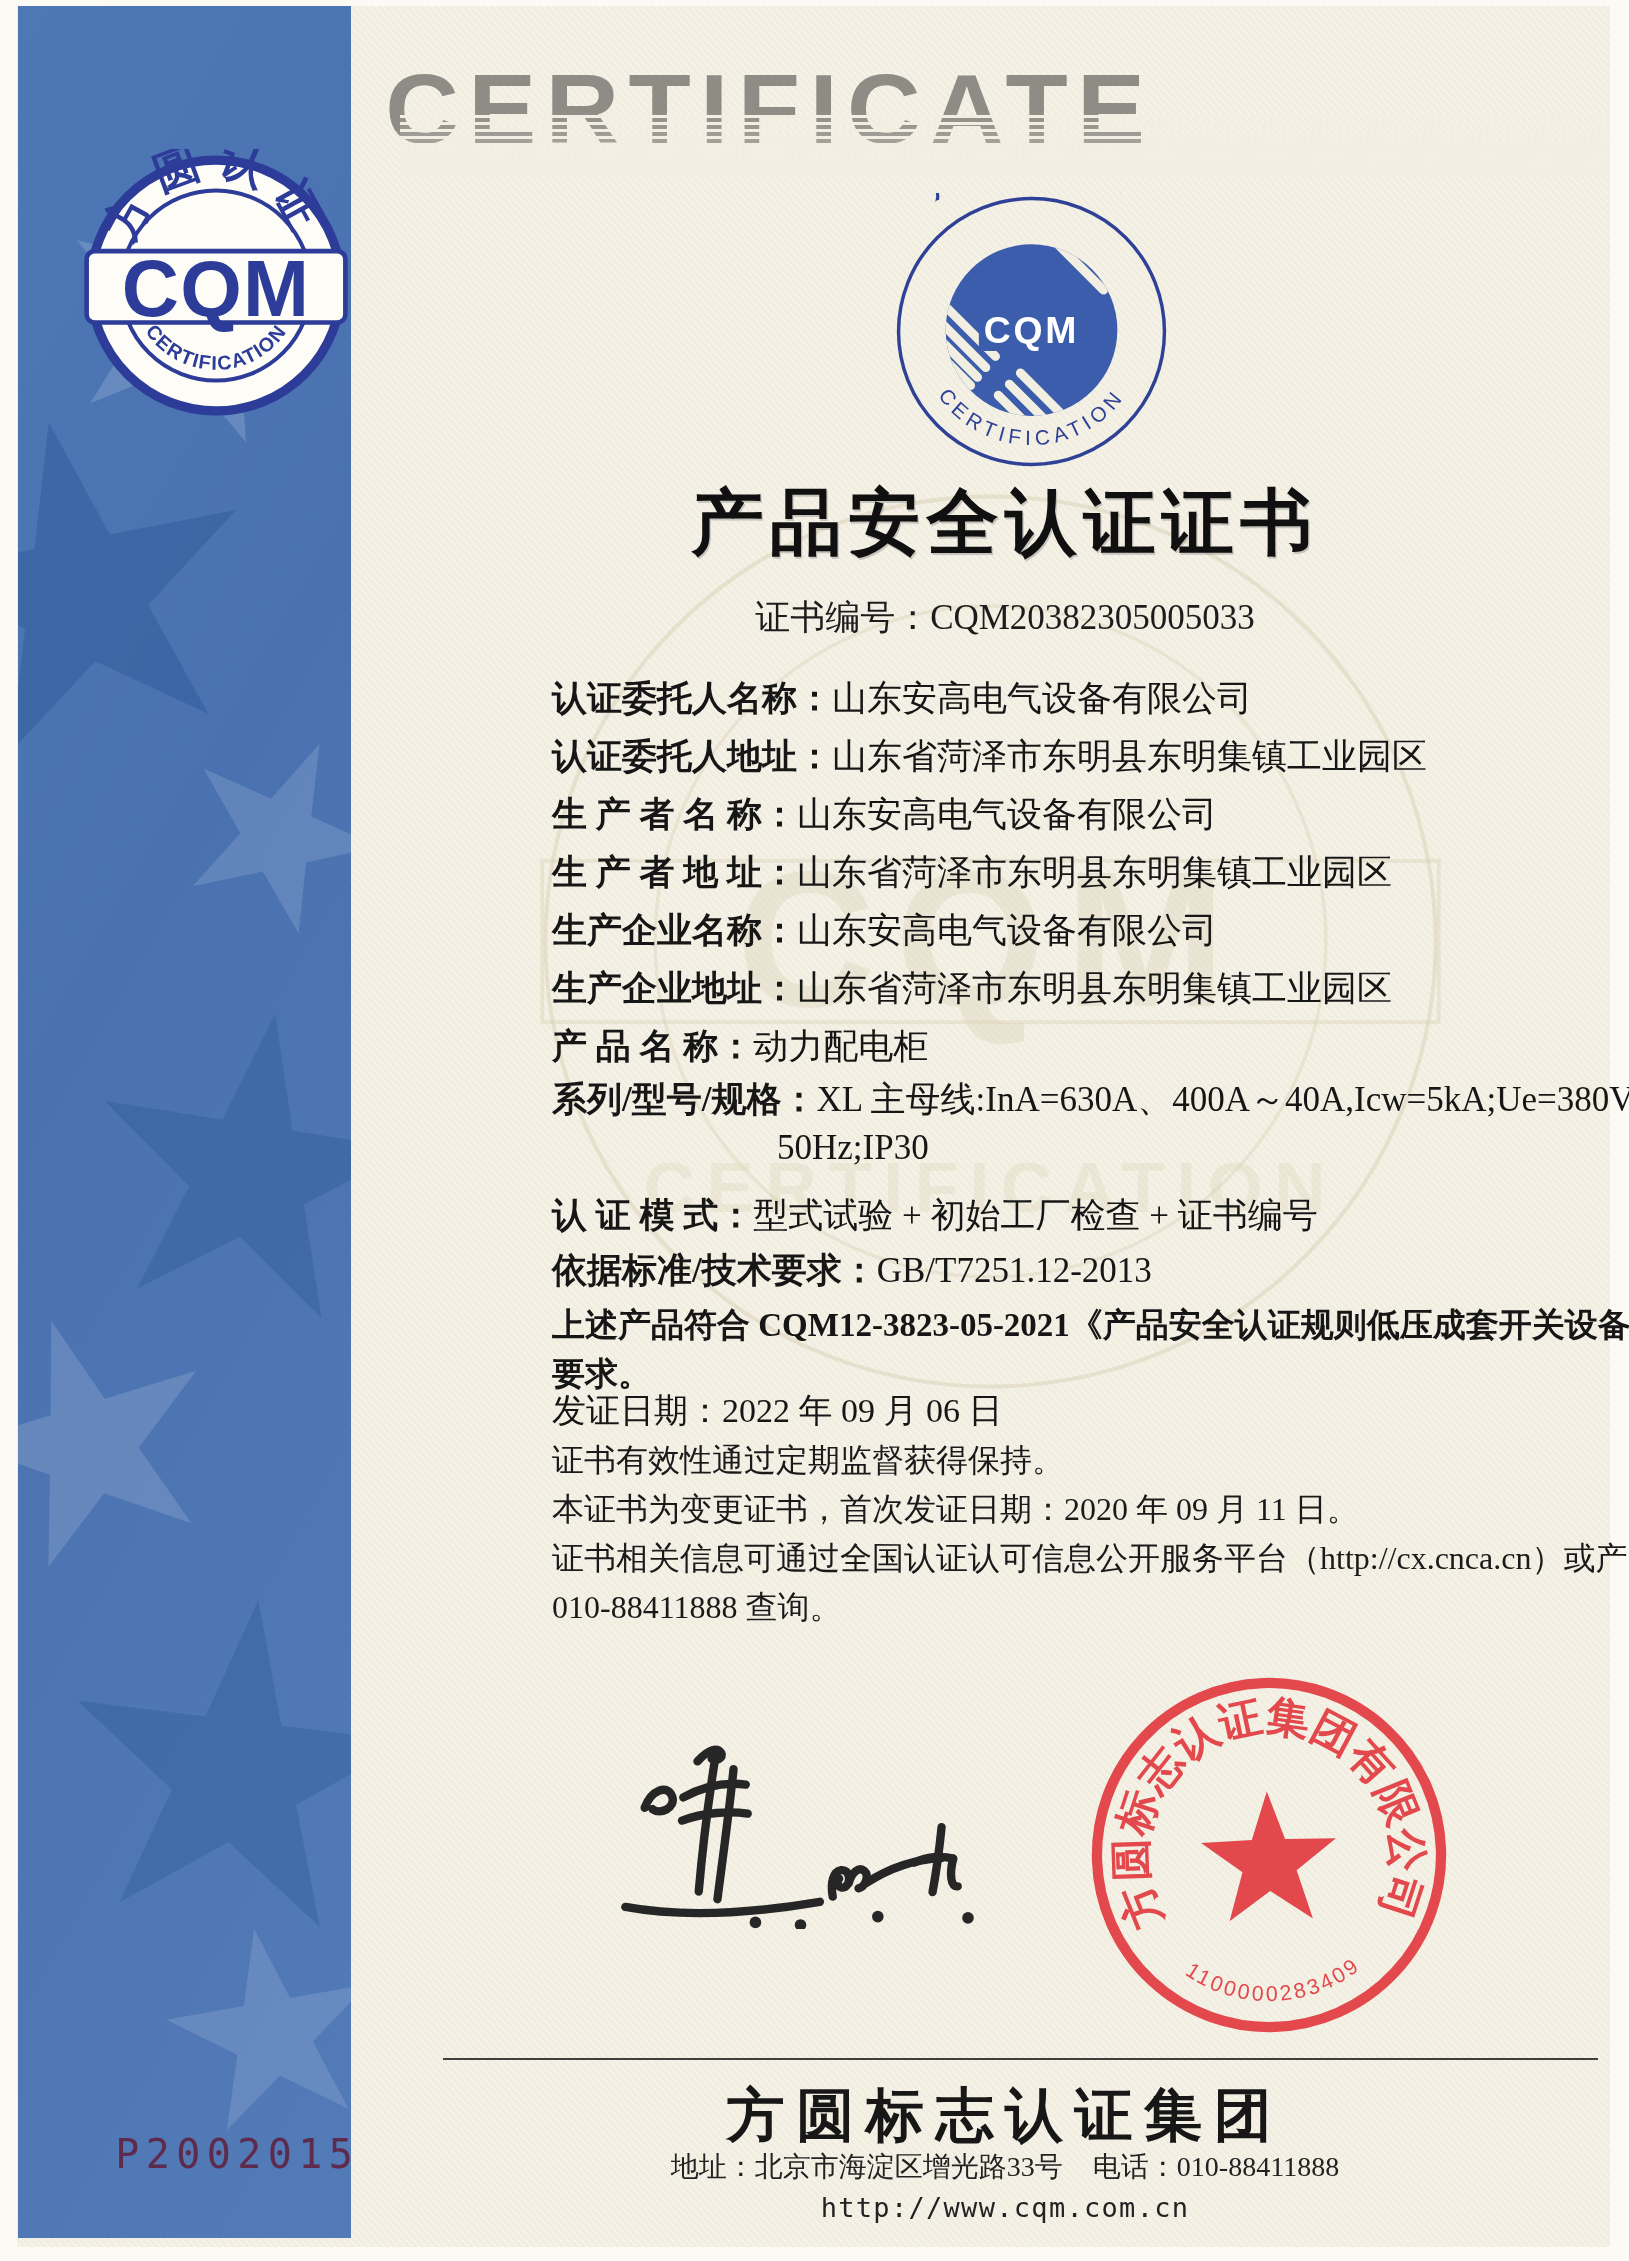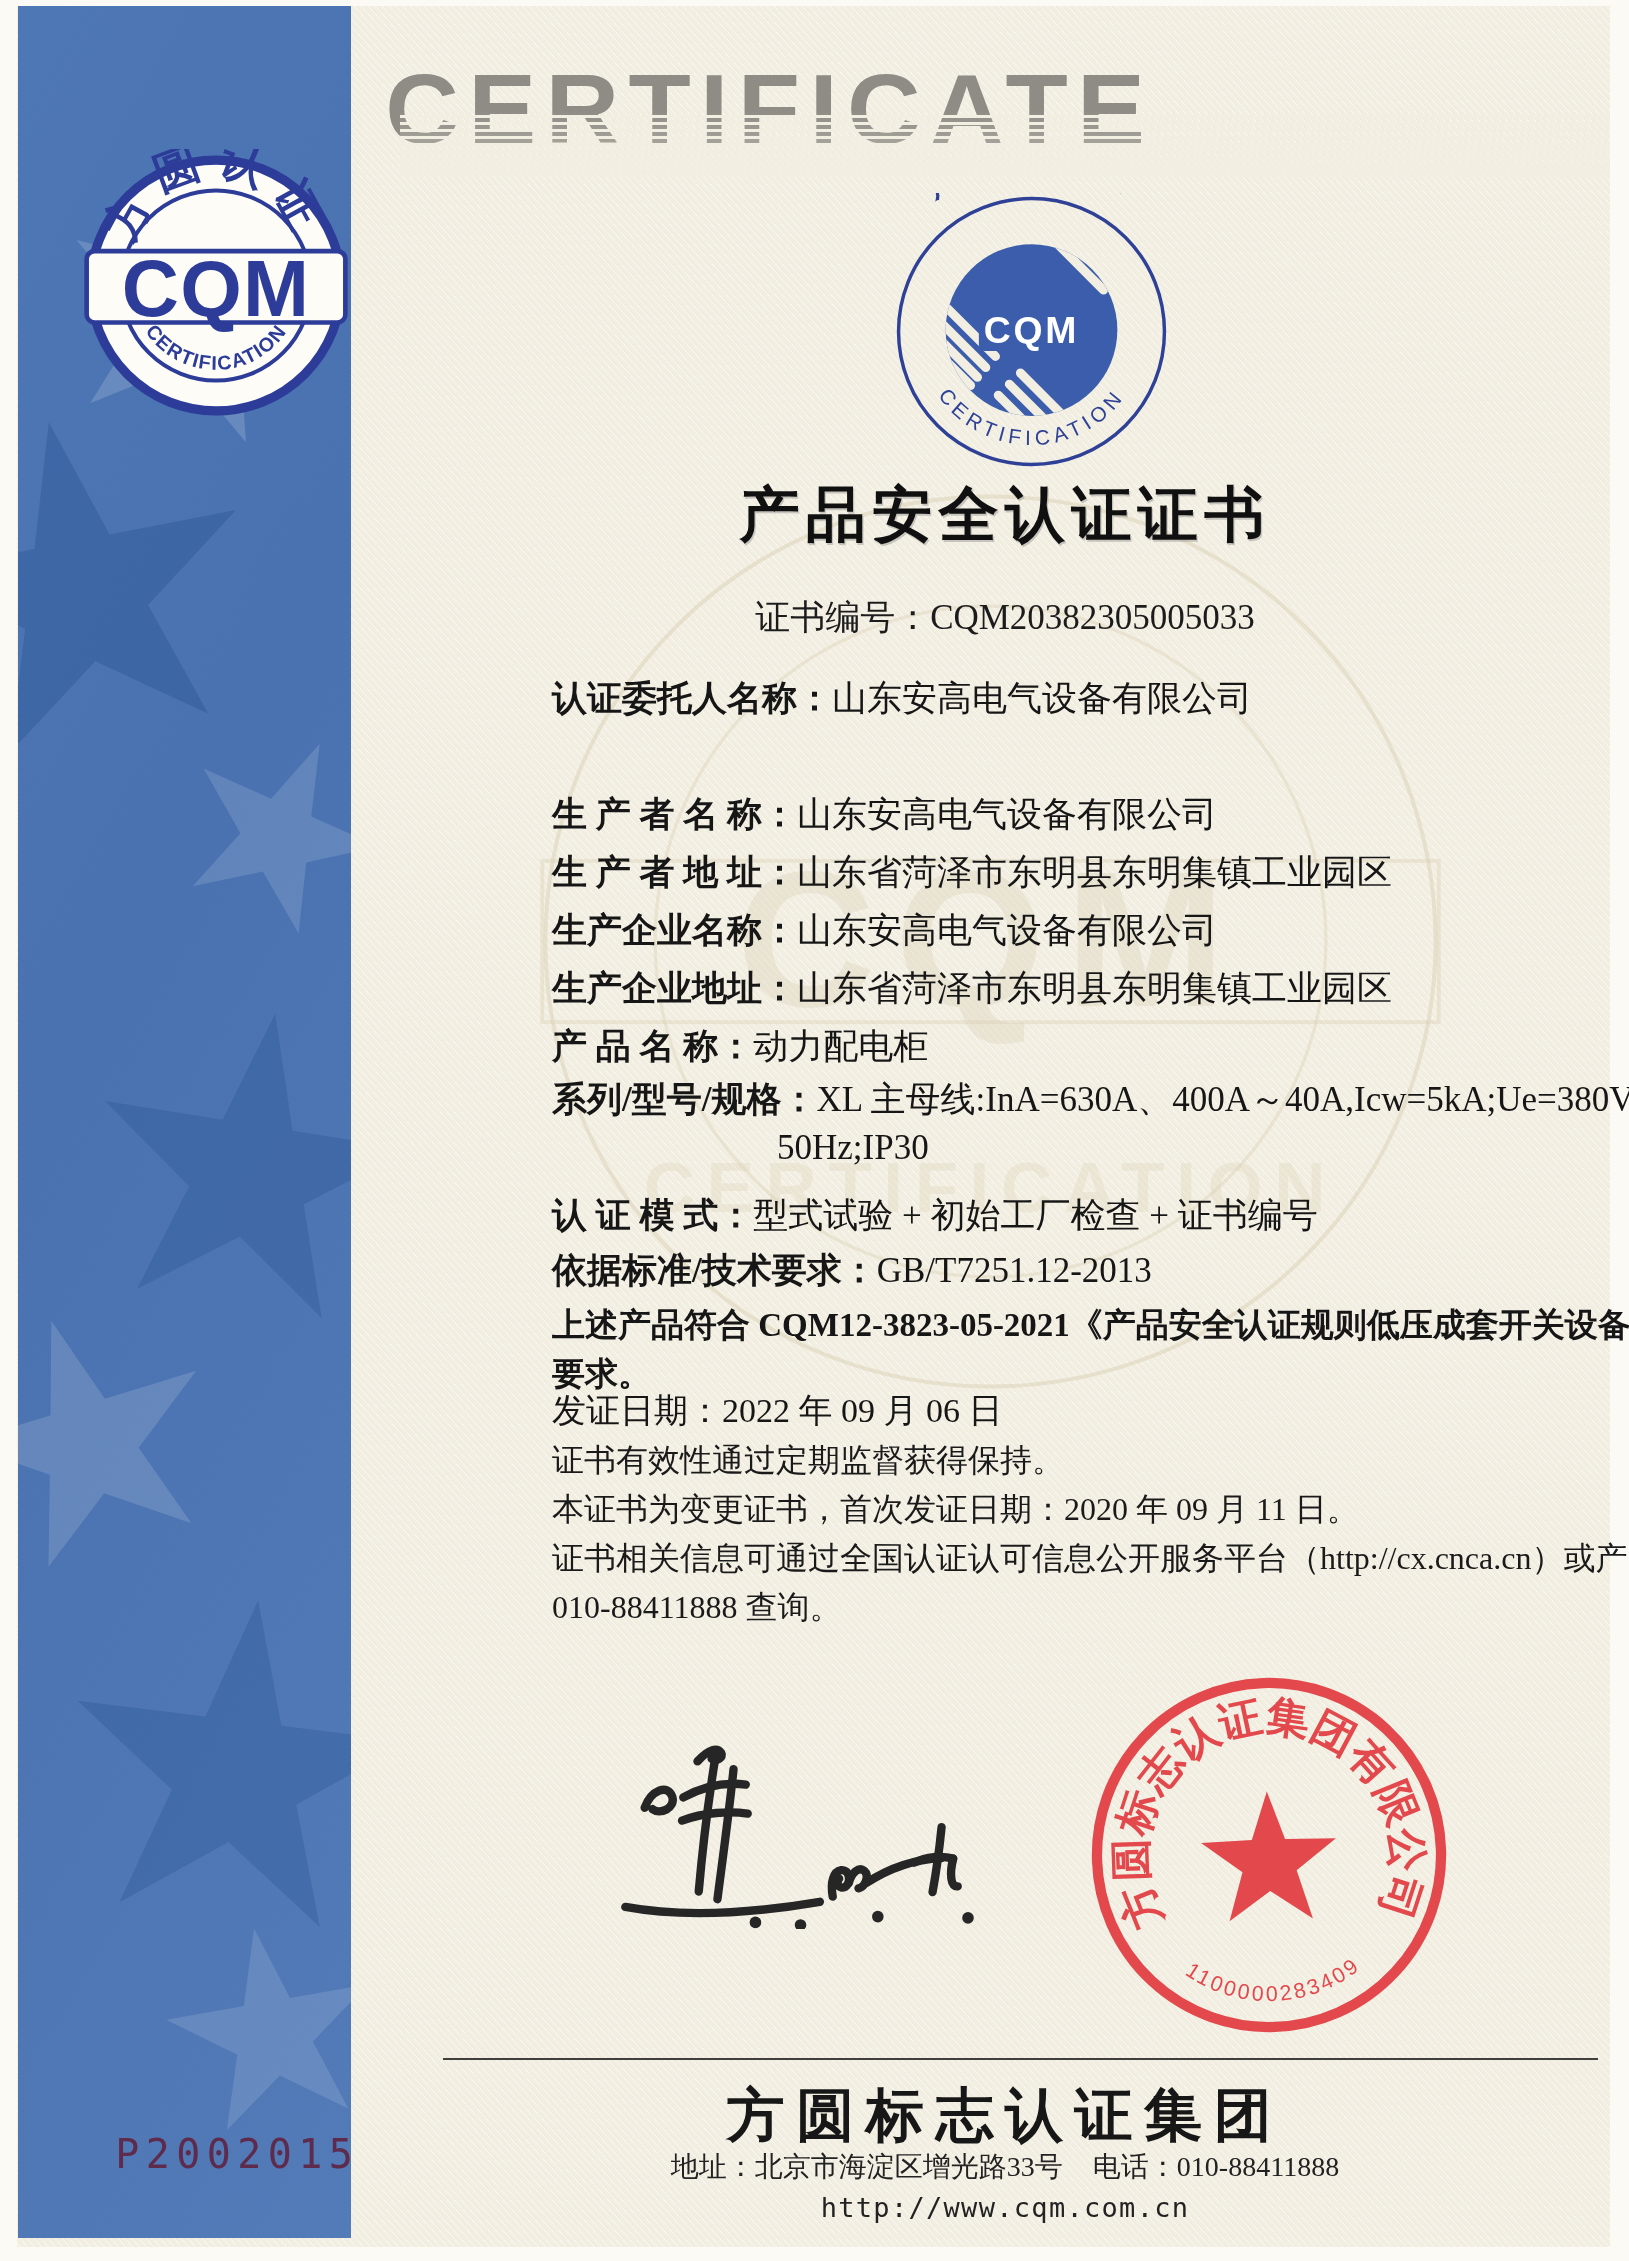--- a/index.html
+++ b/index.html
@@ -26,21 +26,21 @@
   .cert-header-stripes{position:absolute;left:0;right:0;top:57px;height:66px;
       background:
         linear-gradient(180deg, rgba(242,239,226,0) 0%, rgba(242,239,226,0.25) 55%, rgba(242,239,226,0.85) 100%),
         repeating-linear-gradient(180deg, rgba(242,239,226,0) 0 3.9px, #f2efe2 3.9px 7px);}
   
   .badge{position:absolute;left:67px;top:143px;width:264px;height:273px;}
   .center-logo{position:absolute;left:876px;top:187px;width:277px;height:277px;}
   .watermark{position:absolute;left:393px;top:355px;width:1161px;height:1161px;pointer-events:none;}
   
   .title{position:absolute;left:383px;right:0;top:469px;text-align:center;
-         font-size:60px;font-weight:700;letter-spacing:6.4px;color:#101010;
+         font-size:72px;font-weight:700;letter-spacing:6.4px;color:#101010;
          text-shadow:1.3px 1.9px 0 rgba(125,125,125,0.38);white-space:nowrap;}
   .certno{position:absolute;left:383px;right:0;top:588px;text-align:center;
           font-size:35px;color:#1c1c1c;white-space:nowrap;}
   .certno .num{font-family:"Liberation Serif","DejaVu Serif",serif;}
   .fline{position:absolute;left:535px;font-size:35px;color:#161616;white-space:nowrap;}
   .flabel{font-weight:700;}
   .fvalue{font-weight:400;}
   .bold{font-weight:700;}
   .note{position:absolute;left:535px;font-size:32px;color:#1a1a1a;white-space:nowrap;}
   
@@ -138,20 +138,22 @@
       </text>
     </svg>
 
     <div class="title">产品安全认证证书</div>
     <div class="certno">
       <span>证书编号：</span><span class="num">CQM20382305005033</span>
     </div>
 
     <div class="fline" style="top:669px">
       <span class="flabel">认证委托人名称：</span><span class="fvalue">山东安高电气设备有限公司</span></div>
+    <div class="fline" style="top:727px">
+      <span class="flabel">认证委托人地址：</span><span class="fvalue">山东省菏泽市东明县东明集镇工业园区</span></div>
     <div class="fline" style="top:785px">
       <span class="flabel">生 产 者 名 称：</span><span class="fvalue">山东安高电气设备有限公司</span></div>
     <div class="fline" style="top:843px">
       <span class="flabel">生 产 者 地 址：</span><span class="fvalue">山东省菏泽市东明县东明集镇工业园区</span></div>
     <div class="fline" style="top:901px">
       <span class="flabel">生产企业名称：</span><span class="fvalue">山东安高电气设备有限公司</span></div>
     <div class="fline" style="top:959px">
       <span class="flabel">生产企业地址：</span><span class="fvalue">山东省菏泽市东明县东明集镇工业园区</span></div>
     <div class="fline" style="top:1017px">
       <span class="flabel">产  品  名  称：</span><span class="fvalue">动力配电柜</span></div>

